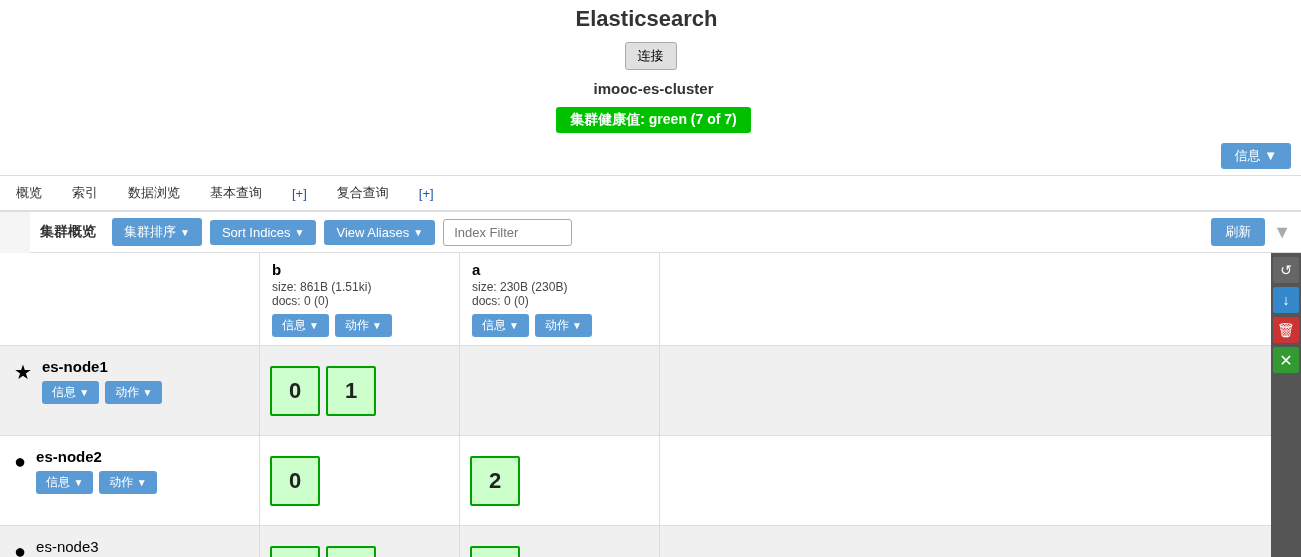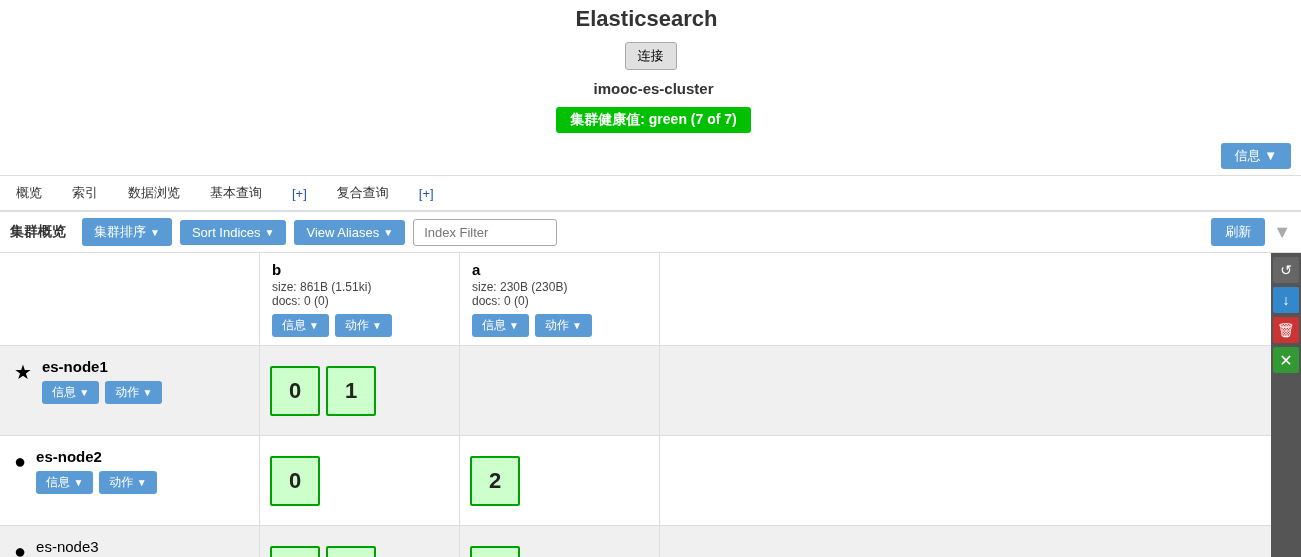--- a/index.html
+++ b/index.html
@@ -35,30 +35,30 @@
       border-bottom: 2px solid #ddd; padding: 0 2px; gap: 2px;
     }
     .nav-item {
       padding: 8px 14px; cursor: pointer; color: #333; font-size: 13px; border-bottom: 2px solid transparent; margin-bottom: -2px;
     }
     .nav-item.add { color: #2255aa; }
 
     
     .toolbar {
       display: flex; align-items: center; background: #fff;
-      border-bottom: 1px solid #ddd; padding: 6px 10px; gap: 8px;
+      border-bottom: 1px solid #ddd; padding: 6px 10px; gap: 8px; margin-left: 30px;
     }
     .toolbar-label { font-size: 14px; font-weight: bold; color: #333; margin-right: 8px; }
     .toolbar-btn {
       display: flex; align-items: center; gap: 4px;
       padding: 5px 12px; background: #5b9bd5; color: #fff; border: none; border-radius: 3px; cursor: pointer; font-size: 13px;
     }
     .toolbar-btn .arrow { font-size: 10px; }
     .filter-input {
-      padding: 5px 10px; border: 1px solid #aaa; border-radius: 3px; font-size: 13px; width: 144px;
+      padding: 5px 10px; border: 1px solid #aaa; border-radius: 3px; font-size: 13px; width: 129px;
     }
     .refresh-btn {
       margin-left: auto; padding: 5px 14px; background: #5b9bd5; color: #fff; border: none; border-radius: 3px; cursor: pointer; font-size: 13px;
     }
     .index-info-btn, .index-action-btn {
       padding: 3px 10px; border: none; border-radius: 3px; cursor: pointer; font-size: 12px; color: #fff; display: flex; align-items: center; gap: 3px;
     }
     .index-info-btn { background: #5b9bd5; }
     .index-action-btn { background: #5b9bd5; }
     .node-info-btn, .node-action-btn {

